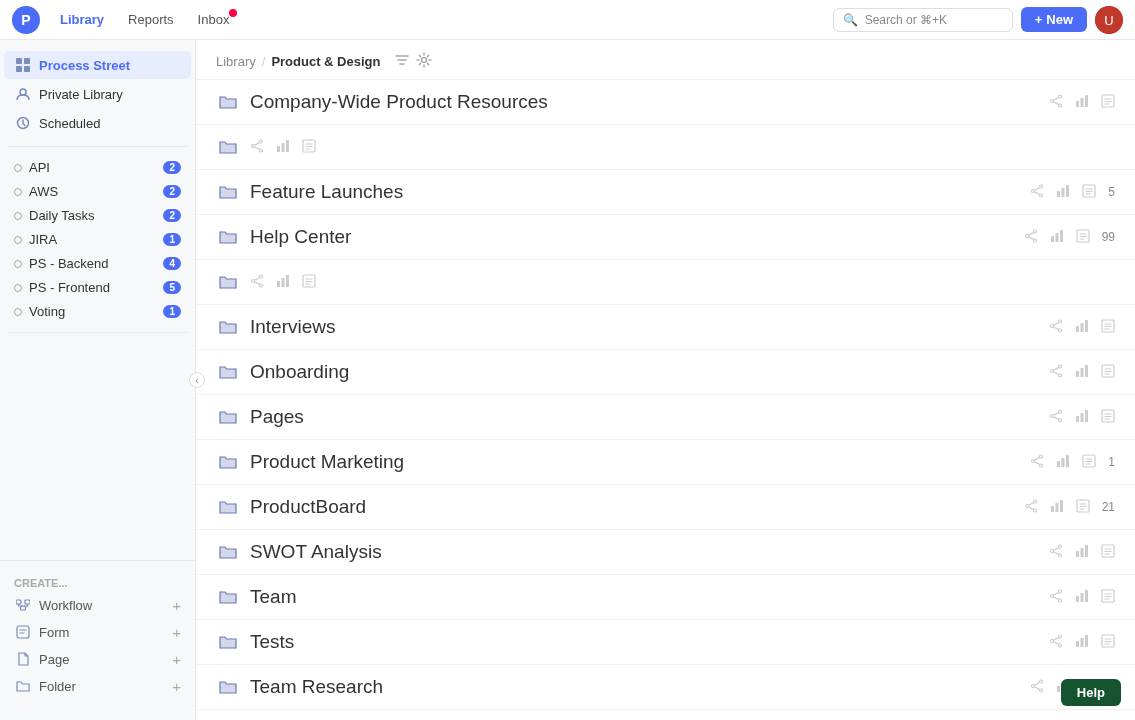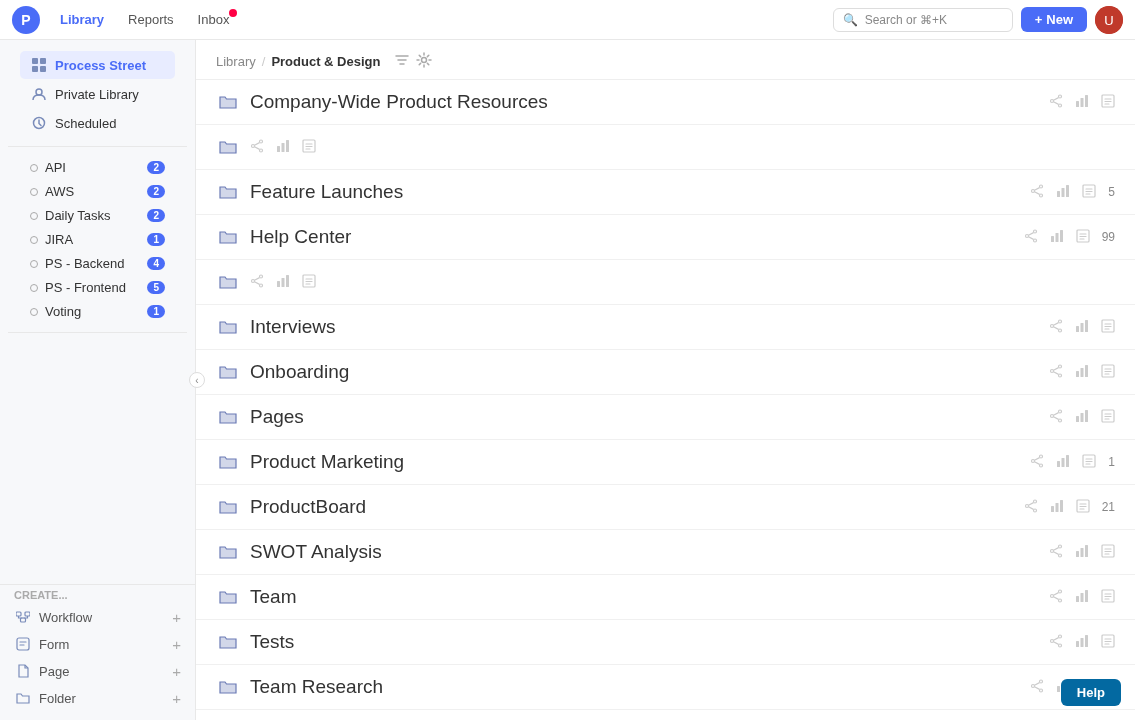--- a/index.html
+++ b/index.html
@@ -17,30 +17,30 @@
     .search-box { display: flex; align-items: center; gap: 6px; border: 1px solid #ddd; border-radius: 6px; padding: 4px 10px; width: 180px; font-size: 12px; color: #888; cursor: text; }
     .search-icon-sm { color: #aaa; font-size: 12px; }
     .new-btn { display: flex; align-items: center; gap: 4px; background: #4a6cf7; color: white; border: none; border-radius: 6px; padding: 5px 14px; font-size: 13px; font-weight: 600; cursor: pointer; }
     .avatar { width: 28px; height: 28px; border-radius: 50%; background: #c0392b; overflow: hidden; cursor: pointer; }
 
     
     .app-body { display: flex; flex: 1; overflow: hidden; }
 
     
     .sidebar { width: 196px; flex-shrink: 0; background: #f7f8fa; border-right: 1px solid #e8e8e8; display: flex; flex-direction: column; overflow-y: auto; padding: 8px 0; }
-    .sidebar-section { padding: 2px 16px; }
+    .sidebar-section { padding: 2px 0; }
     .sidebar-item { display: flex; align-items: center; padding: 5px 10px; cursor: pointer; border-radius: 5px; margin: 1px 4px; color: #333; font-size: 13px; }
     .sidebar-item.active { background: #e8ecff; color: #4a6cf7; font-weight: 600; }
     .sidebar-item-icon { width: 18px; height: 18px; margin-right: 7px; display: flex; align-items: center; justify-content: center; color: #7a8cba; font-size: 13px; flex-shrink: 0; }
     .sidebar-item-label { flex: 1; }
     .sidebar-badge { background: #4a6cf7; color: white; border-radius: 10px; padding: 1px 6px; font-size: 10px; font-weight: 700; }
     .sidebar-divider { height: 1px; background: #e8e8e8; margin: 6px 8px; }
     .sidebar-tag-item { display: flex; align-items: center; padding: 4px 10px; cursor: pointer; border-radius: 5px; margin: 1px 4px; color: #333; font-size: 13px; }
     .tag-dot { width: 8px; height: 8px; border-radius: 50%; border: 1.5px solid #aaa; margin-right: 7px; flex-shrink: 0; }
-    .sidebar-bottom { margin-top: auto; padding: 0 0; border-top: 1px solid #e8e8e8; }
+    .sidebar-bottom { margin-top: auto; padding: 12px 0; border-top: 1px solid #e8e8e8; }
     .create-label { font-size: 11px; color: #aaa; padding: 4px 14px 2px; font-weight: 600; text-transform: uppercase; }
     .create-item { display: flex; align-items: center; padding: 4px 10px; cursor: pointer; border-radius: 5px; margin: 1px 4px; color: #555; font-size: 13px; }
     .create-item-icon { width: 18px; height: 18px; margin-right: 7px; display: flex; align-items: center; justify-content: center; color: #7a8cba; font-size: 13px; flex-shrink: 0; }
     .create-item-label { flex: 1; }
     .create-plus { color: #aaa; font-size: 15px; }
 
     
     .main { flex: 1; overflow-y: auto; display: flex; flex-direction: column; }
     .main-header { display: flex; align-items: center; padding: 12px 20px 8px; border-bottom: 1px solid #eee; flex-shrink: 0; }
     .breadcrumb { display: flex; align-items: center; gap: 6px; font-size: 13px; color: #888; }
@@ -56,21 +56,21 @@
     .folder-icon { width: 24px; height: 24px; margin-right: 10px; display: flex; align-items: center; justify-content: center; flex-shrink: 0; }
     .folder-name { flex: 1; font-size: 19px; color: #333; }
     .folder-actions { display: flex; align-items: center; gap: 12px; }
     .fa-icon { color: #bbb; font-size: 14px; cursor: pointer; }
     .fa-count { color: #888; font-size: 12px; }
 
     
     .collapse-btn { position: absolute; left: 189px; top: 50%; transform: translateY(-50%); width: 16px; height: 16px; background: #fff; border: 1px solid #ddd; border-radius: 50%; display: flex; align-items: center; justify-content: center; cursor: pointer; z-index: 10; color: #888; font-size: 10px; }
 
     
-    .help-btn { position: fixed; bottom: 14px; right: 14px; background: #0369a1; color: white; border-radius: 6px; padding: 6px 16px; font-size: 13px; font-weight: 600; cursor: pointer; }
+    .help-btn { position: fixed; bottom: 14px; right: 14px; background: #14532d; color: white; border-radius: 6px; padding: 6px 16px; font-size: 13px; font-weight: 600; cursor: pointer; }
 
     
     .sidebar-wrap { position: relative; display: flex; }
 
     svg.folder-svg { width: 18px; height: 18px; }
   </style>
 </head>
 <body>
 
 <div class="top-nav">

